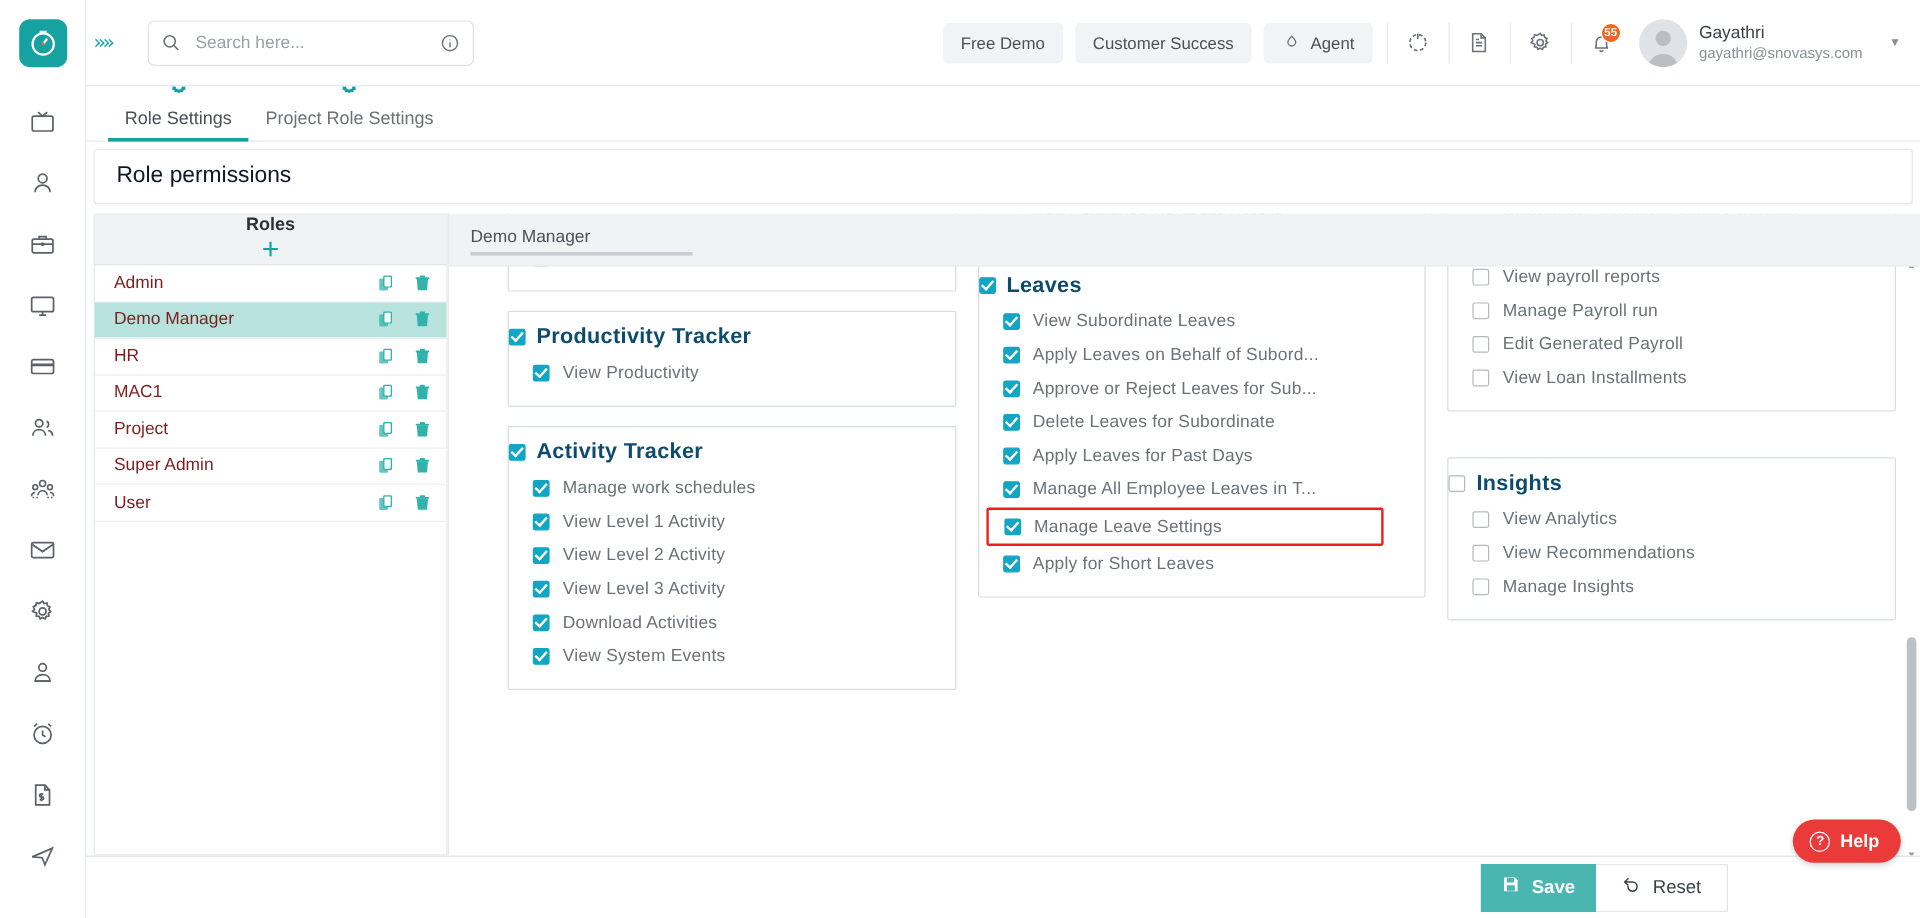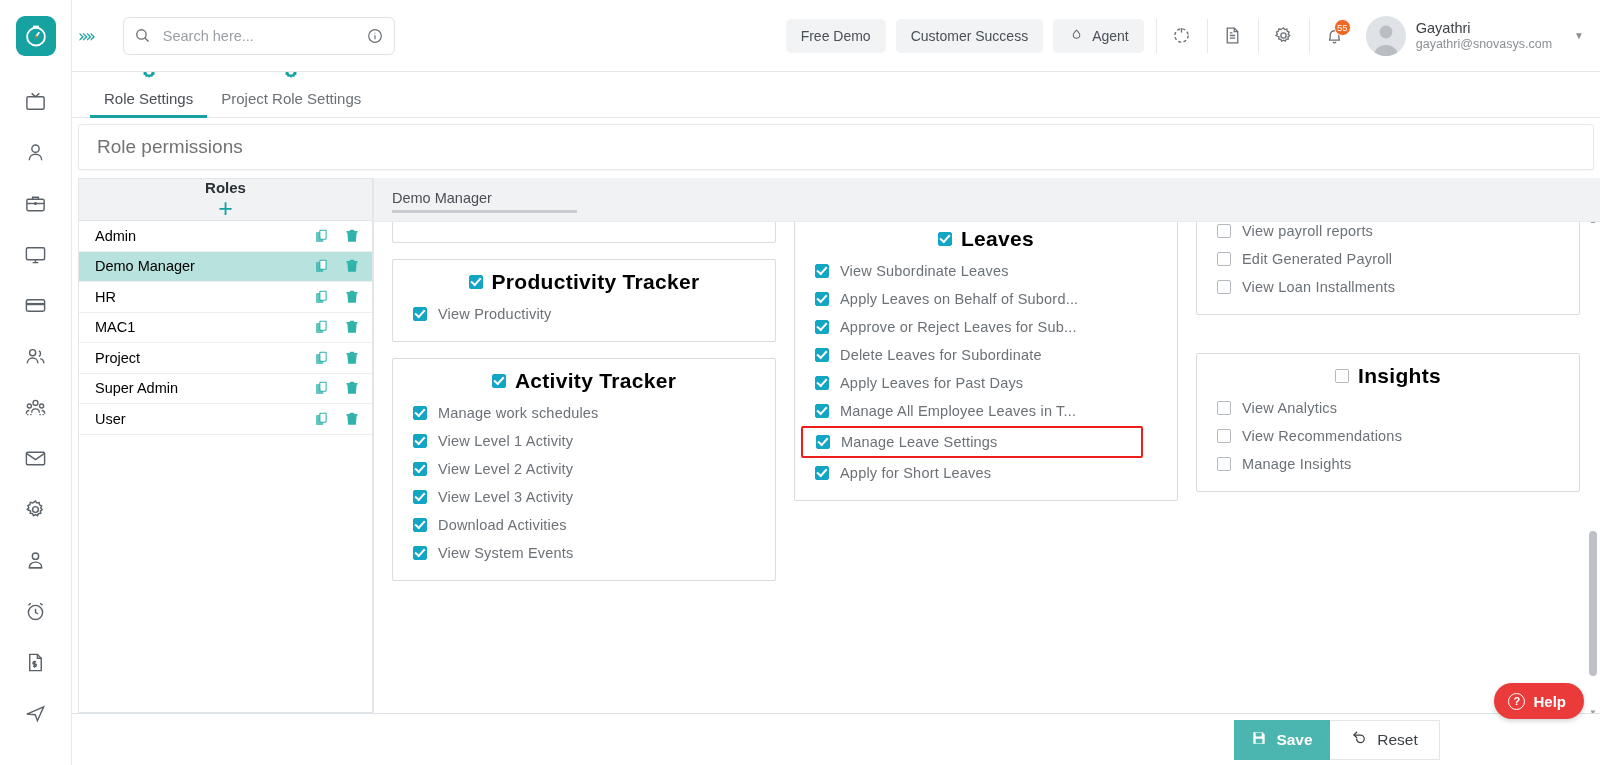--- a/index.html
+++ b/index.html
@@ -61,21 +61,21 @@
     margin-right: 10px; cursor: pointer; white-space: nowrap;
   }
   .top-icon-btn {
     width: 46px; height: 46px; display:flex; align-items:center; justify-content:center;
     color: #6b7177; cursor: pointer; position: relative;
   }
   .divider-v { width: 1px; height: 34px; background: #e6e8eb; margin: 0 2px; }
   .badge {
     position: absolute; top: 6px; right: 7px; min-width: 17px; height: 17px;
     border-radius: 50%; background: #f26522; color: #fff; font-size: 9.5px;
-    display: flex; align-items: center; justify-content: center; font-weight: normal;
+    display: flex; align-items: center; justify-content: center; font-weight: bold;
     padding: 0 2px; border: 1.5px solid #fff;
   }
   .user-block { display: flex; align-items: center; gap: 10px; margin-left: 8px; cursor: pointer; }
   .avatar {
     width: 40px; height: 40px; border-radius: 50%; background: #dfe2e6;
     display: flex; align-items: flex-end; justify-content: center; overflow: hidden;
   }
   .user-text { line-height: 1.25; }
   .user-name { font-size: 14.5px; color: #3c4248; }
   .user-mail { font-size: 12.5px; color: #8a9096; }
@@ -97,21 +97,21 @@
   }
   .gear-teal { color: #17a2a2; display: flex; }
 
   
   .page-head {
     position: absolute; left: 78px; top: 124px; right: 6px; height: 46px;
     background: #fff; border: 1px solid #e6e8eb; border-radius: 3px;
     display: flex; align-items: center; padding-left: 18px; z-index: 3;
     box-shadow: 0 1px 2px rgba(0,0,0,0.04);
   }
-  .page-title { font-size: 19px; color: #737373; }
+  .page-title { font-size: 19px; color: #0f172a; }
 
   
   .body-area {
     position: absolute; left: 72px; top: 174px; right: 0; bottom: 0; background: #fff;
   }
 
   
   .roles-panel {
     position: absolute; left: 6px; top: 4px; width: 295px; bottom: 52px;
     background: #fff; border: 1px solid #e3e6e9;
@@ -120,51 +120,51 @@
     height: 42px; background: #f1f2f4; border-bottom: 1px solid #e3e6e9;
     display: flex; align-items: center; justify-content: space-between; padding: 0 16px; flex-direction: column;
   }
   .roles-head-title { font-size: 15px; font-weight: bold; color: #2b3036; }
   .plus { color: #17a2a2; font-size: 25px; line-height: 1; cursor: pointer; font-weight: 300; }
   .role-row {
     height: 30.5px; display: flex; align-items: center; justify-content: space-between;
     padding: 0 12px 0 16px; border-bottom: 1px solid #edeff1; cursor: pointer;
   }
   .role-row.sel { background: #b7e2de; }
-  .role-name { font-size: 14.5px; color: #000000; }
+  .role-name { font-size: 14.5px; color: #7f1d1d; }
   .role-acts { display: flex; gap: 14px; align-items: center; color: #2fb3ab; }
   .role-acts span { cursor: pointer; display: flex; }
 
   
   .perm-region {
     position: absolute; left: 301px; top: 4px; right: 0; bottom: 52px;
     background: #fff; border-left: 1px solid #e3e6e9; overflow: hidden;
   }
   .perm-subhead {
     position: absolute; left: 0; top: 0; right: 0; height: 44px; background: #f1f2f4;
     padding: 12px 0 0 18px; z-index: 2; border-bottom: 1px solid #e9ebee;
   }
   .perm-subhead .nm { font-size: 14.5px; color: #4a5056; }
   .perm-subhead .ul { width: 185px; height: 3px; background: #c9ccd0; margin-top: 4px; }
 
   .perm-cols {
     position: absolute; left: 0; top: 44px; right: 14px; bottom: 0;
     display: flex; gap: 18px; padding: 0 6px 0 18px;
   }
   .perm-col { flex: 1; display: flex; flex-direction: column; gap: 16px; }
-  .perm-col.shift-up { margin-top: -46px; }
+  .perm-col.shift-up { margin-top: -46px; margin-left: 31px; }
   .perm-col.shift-up2 { margin-top: -52px; }
   .perm-col.shift-up3 { margin-top: -58px; }
 
   .card {
     border: 1px solid #d8dcdf; background: #fff; padding: 10px 0 13px 0; border-radius: 2px;
   }
   .card-title {
-    display: flex; align-items: center; justify-content: center; gap: 9px;
-    font-size: 21px; font-weight: bold; color: #000000; margin-bottom: 6px; letter-spacing: .3px;
+    display: flex; align-items: center; justify-content: flex-start; gap: 9px;
+    font-size: 18px; font-weight: bold; color: #0c4a6e; margin-bottom: 6px; letter-spacing: .3px;
   }
   .opt {
     display: flex; align-items: center; gap: 11px; padding: 6px 0 6px 20px;
     font-size: 14.5px; color: #6b7177; letter-spacing: .2px; white-space: nowrap;
     overflow: hidden; text-overflow: ellipsis;
   }
   .opt.hl {
     border: 2px solid #f01d1d; margin: 1px 34px 1px 6px; padding-left: 13px; border-radius: 2px;
   }
   .cb {
@@ -707,20 +707,24 @@
             <div class="opt">
               <span class="cb"></span>
               <span>Manage payroll settings</span>
             </div>
             <div class="opt">
               <span class="cb"></span>
               <span>View payroll reports</span>
             </div>
             <div class="opt">
               <span class="cb"></span>
+              <span>Manage Payroll run</span>
+            </div>
+            <div class="opt">
+              <span class="cb"></span>
               <span>Edit Generated Payroll</span>
             </div>
             <div class="opt">
               <span class="cb"></span>
               <span>View Loan Installments</span>
             </div>
           </div>
 
           <div class="card" style="margin-top:22px;">
             <div class="card-title">

